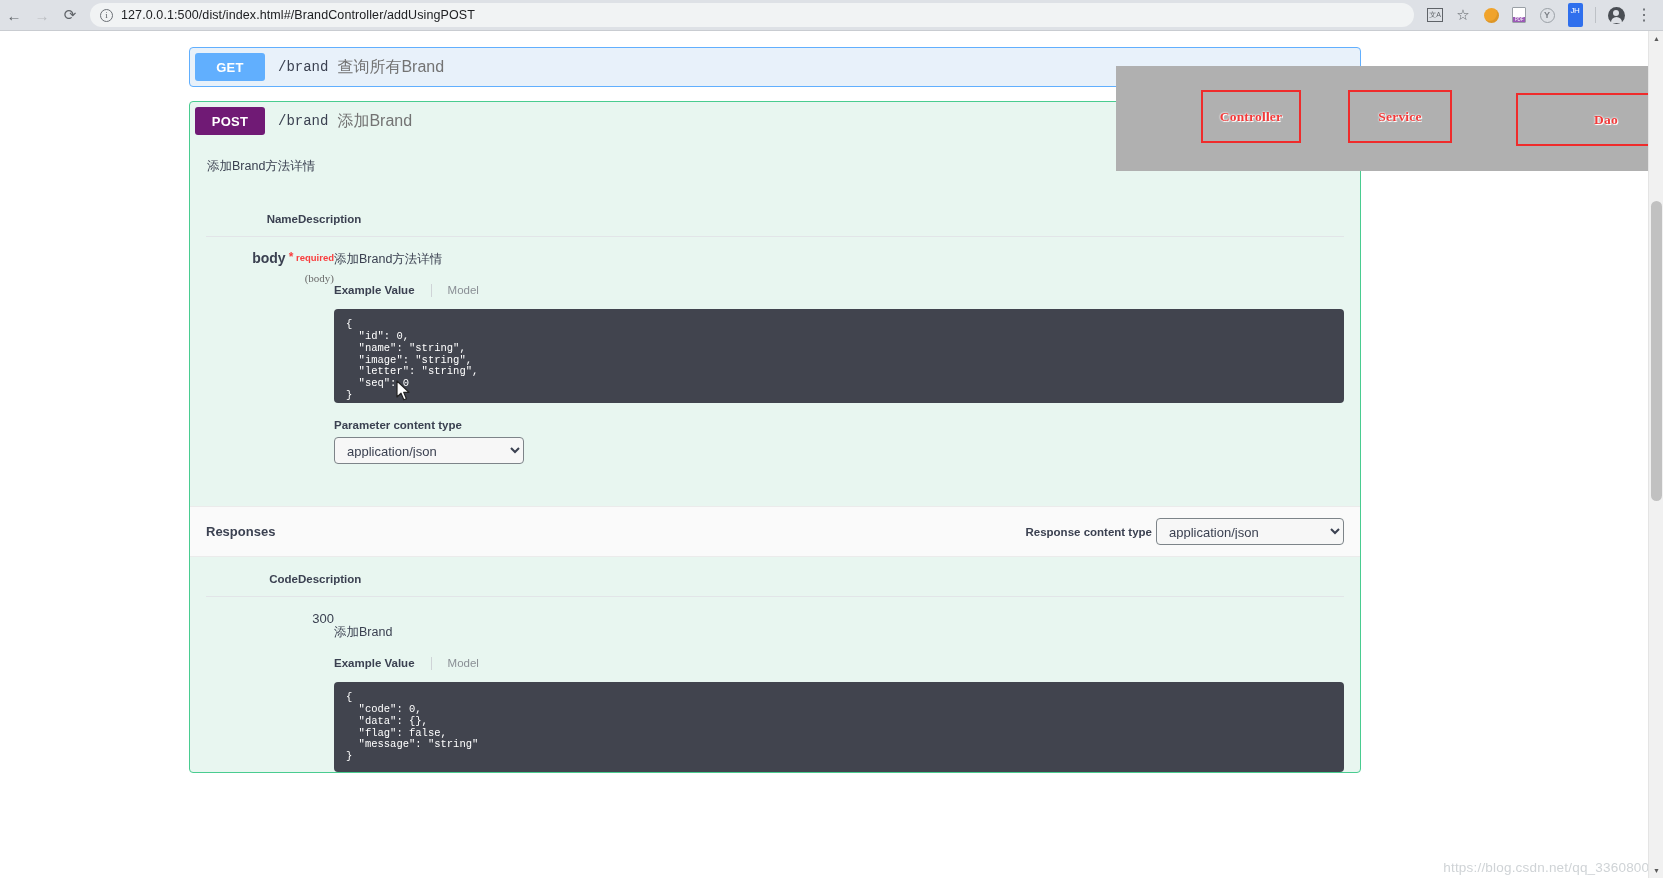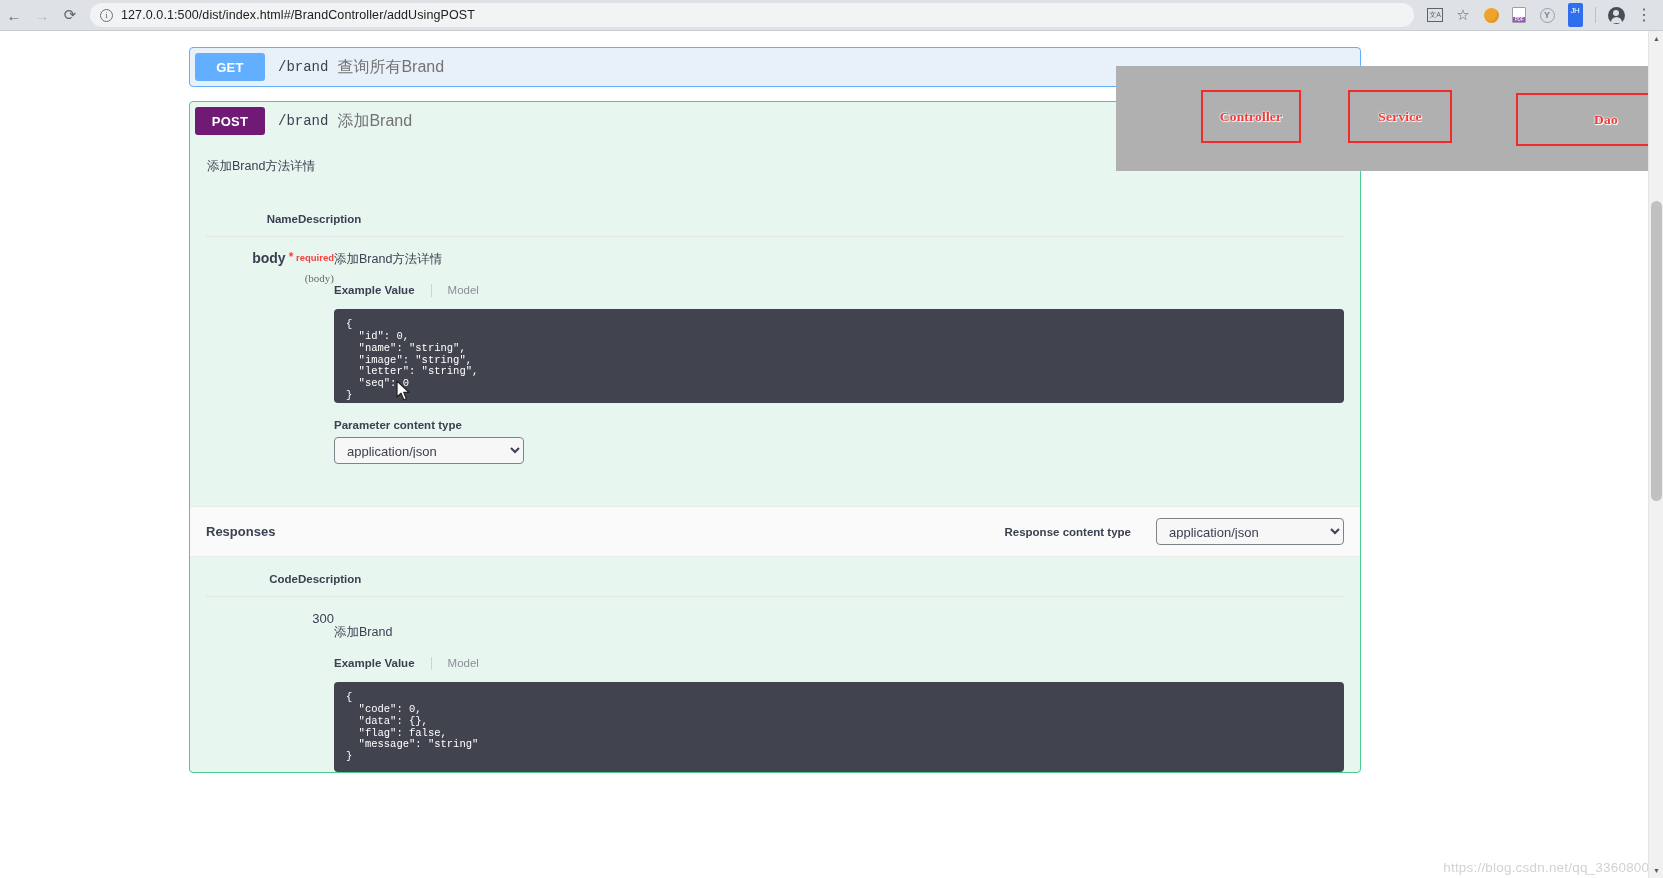--- a/index.html
+++ b/index.html
@@ -184,21 +184,21 @@
   .section-title {
     font-size: 13px; font-weight: bold; color: #3b4151;
   }
   .tryout-btn {
     border: 1px solid #888; border-radius: 4px;
     background: #fafafa;
     font-size: 12.5px; color: #3b4151;
     padding: 6px 14px;
     cursor: pointer;
   }
-  .resp-ct-wrap { display: flex; align-items: center; gap: 25px; }
+  .resp-ct-wrap { display: flex; align-items: center; gap: 4px; }
   .resp-ct-label { font-size: 11.5px; font-weight: bold; color: #3b4151; }
 
   .tbl {
     width: 100%;
     padding: 0 16px 0 16px;
   }
   .tbl-head {
     display: flex;
     border-bottom: 1px solid #e2e5e8;
     padding: 16px 0 11px 0;

